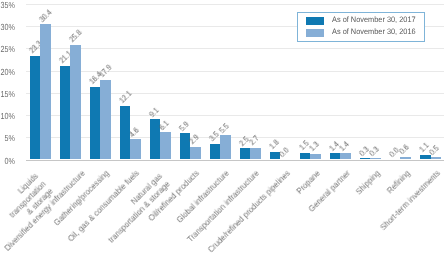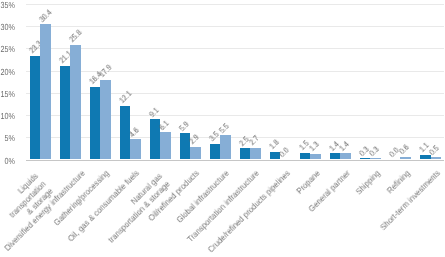--- a/index.html
+++ b/index.html
@@ -134,13 +134,19 @@
     </div>
     <div class="xlabel" style="width: 240px; left: 134.57px; top: 168px;">
       <div>Shipping</div>
     </div>
     <div class="xlabel" style="width: 240px; left: 164.59px; top: 168px;">
       <div>Refining</div>
     </div>
     <div class="xlabel" style="width: 240px; left: 194.61px; top: 168px;">
       <div>Short-term investments</div>
     </div>
+    <div id="legend" style="left: 297.4px; top: 12.3px; width: 127.4px; height: 29.4px;">
+      <div class="lsw" style="left: 7.8px; top: 3.9px; width: 17.6px; height: 7.8px; background: rgb(15, 121, 178);"></div>
+      <div class="ltext" style="left: 33.5px; top: 2.8px;">As of November 30, 2017</div>
+      <div class="lsw" style="left: 7.8px; top: 16.1px; width: 17.6px; height: 7.8px; background: rgb(134, 174, 214);"></div>
+      <div class="ltext" style="left: 33.5px; top: 15px;">As of November 30, 2016</div>
+    </div>
   </div>
 
 </body></html>

